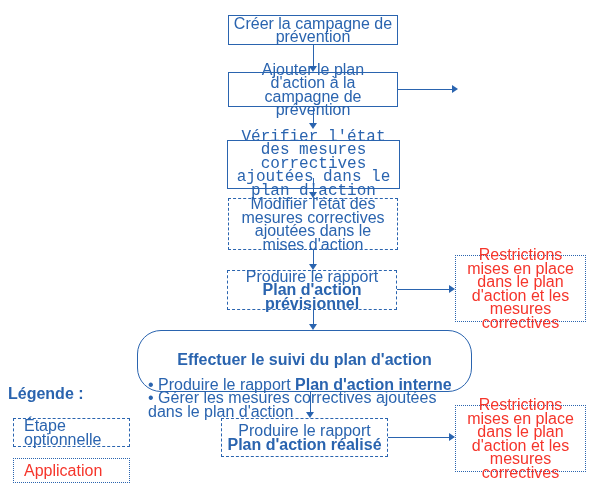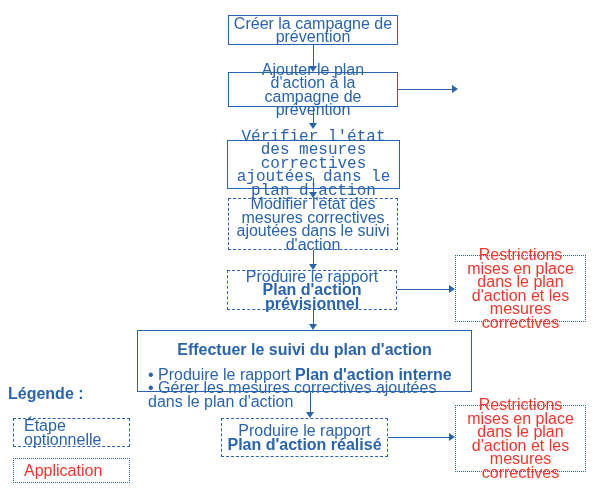--- a/index.html
+++ b/index.html
@@ -22,21 +22,21 @@
   .varrow { position:absolute; width:9px; }
   .varrow .line { position:absolute; left:4px; top:0; bottom:5px; width:1px; background:var(--blue); }
   .varrow .head { position:absolute; left:0; bottom:0; width:0; height:0;
     border-left:4.5px solid transparent; border-right:4.5px solid transparent;
     border-top:6px solid var(--blue); }
   .harrow { position:absolute; height:9px; }
   .harrow .line { position:absolute; top:4px; left:0; right:5px; height:1px; background:var(--blue); }
   .harrow .head { position:absolute; right:0; top:0; width:0; height:0;
     border-top:4.5px solid transparent; border-bottom:4.5px solid transparent;
     border-left:6px solid var(--blue); }
-  .bigbox { text-align:left; justify-content:space-between; padding:12px 8px; }
+  .bigbox { text-align:left; justify-content:space-between; padding:22px 8px;border-radius:24px; }
   .bigbox .title { text-align:center; font-weight:bold; margin-bottom:11px; }
   .bigbox .bullet-line { padding-left:2px; }
   .legend-title { position:absolute; font-weight:bold; }
   .legend-box { text-align:left; padding-left:10px; justify-content:center; }
 </style>
 </head>
 <body>
 
 <div class="canvas">
 
@@ -67,21 +67,21 @@
   <div class="box solid" style="left:227px; top:140px; width:173px; height:49px;font-family:Liberation Mono, monospace;">
     <span>Vérifier l'état des mesures correctives ajoutées dans le plan d'action</span>
   </div>
 
   <div class="varrow" style="left:309px; top:178px; height:20px;">
     <div class="line"></div>
     <div class="head"></div>
   </div>
 
   <div class="box dashed" style="left:228px; top:198px; width:170px; height:52px;">
-    <span>Modifier l'état des mesures correctives ajoutées dans le suivi d'action</span>
+    <span>Modifier l'état des mesures correctives ajoutées dans le mises d'action</span>
   </div>
 
   <div class="varrow" style="left:309px; top:250px; height:20px;">
     <div class="line"></div>
     <div class="head"></div>
   </div>
 
   <div class="box dashed" style="left:227px; top:270px; width:170px; height:40px;">
     <div>Produire le rapport</div>
     <div class="bold">Plan d'action prévisionnel</div>

